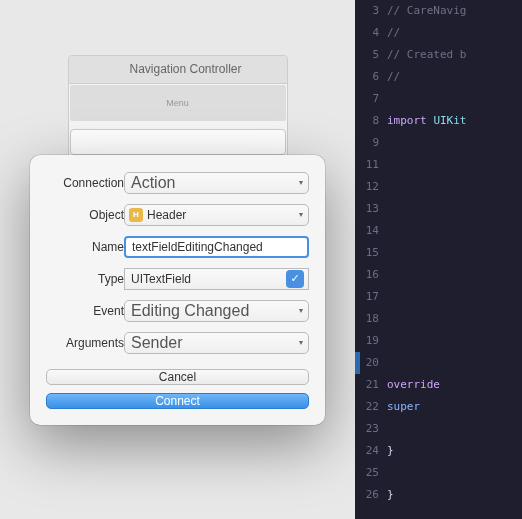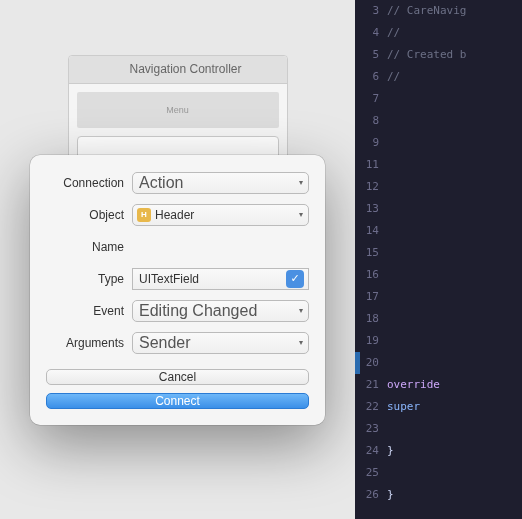--- a/index.html
+++ b/index.html
@@ -51,21 +51,21 @@
       justify-content: center;
     }
 
     .storyboard-title {
       font-size: 12px;
       color: #666;
       margin-left: 16px;
     }
 
     .storyboard-content {
-      padding: 8px;
+      padding: 1px;
     }
 
     .nav-bar-sim {
       background: #ddd;
       height: 36px;
       border-radius: 2px;
       margin-bottom: 8px;
       display: flex;
       align-items: center;
       padding: 0 8px;
@@ -159,21 +159,20 @@
       align-items: center;
       margin-bottom: 8px;
       min-height: 24px;
     }
 
     .dialog-label {
       font-size: 12px;
       color: #333;
       width: 78px;
       text-align: right;
-      margin-right: 8px;
       flex-shrink: 0;
     }
 
     .dialog-control {
       flex: 1;
     }
 
     
     .select-field {
       width: 100%;
@@ -350,20 +349,23 @@
               <span>H</span>
             </div>
             <span>Header</span>
             <span class="select-arrow">▾</span>
           </div>
         </div>
       </div>
 
       <div class="dialog-row">
         <span class="dialog-label">Name</span>
+        <div class="dialog-control">
+          <input class="name-input" type="text" value="textFieldEditingChanged" style="">
+        </div>
       </div>
 
       <div class="dialog-row">
         <span class="dialog-label">Type</span>
         <div class="dialog-control">
           <div class="type-field">
             <span>UITextField</span>
             <div class="type-check">✓</div>
           </div>
         </div>
@@ -415,20 +417,21 @@
       <div class="code-line">
         <span class="line-number">6</span>
         <span class="line-content"><span style="color:#6c7086">//</span></span>
       </div>
       <div class="code-line">
         <span class="line-number">7</span>
         <span class="line-content"></span>
       </div>
       <div class="code-line">
         <span class="line-number">8</span>
+        <span class="line-content"><span style="color:#cba6f7">import</span> <span style="color:#89dceb">UIKit</span></span>
       </div>
       <div class="code-line">
         <span class="line-number">9</span>
         <span class="line-content"></span>
       </div>
       <div class="code-line">
         <span class="line-number">11</span>
         <span class="line-content"></span>
       </div>
       <div class="code-line">

